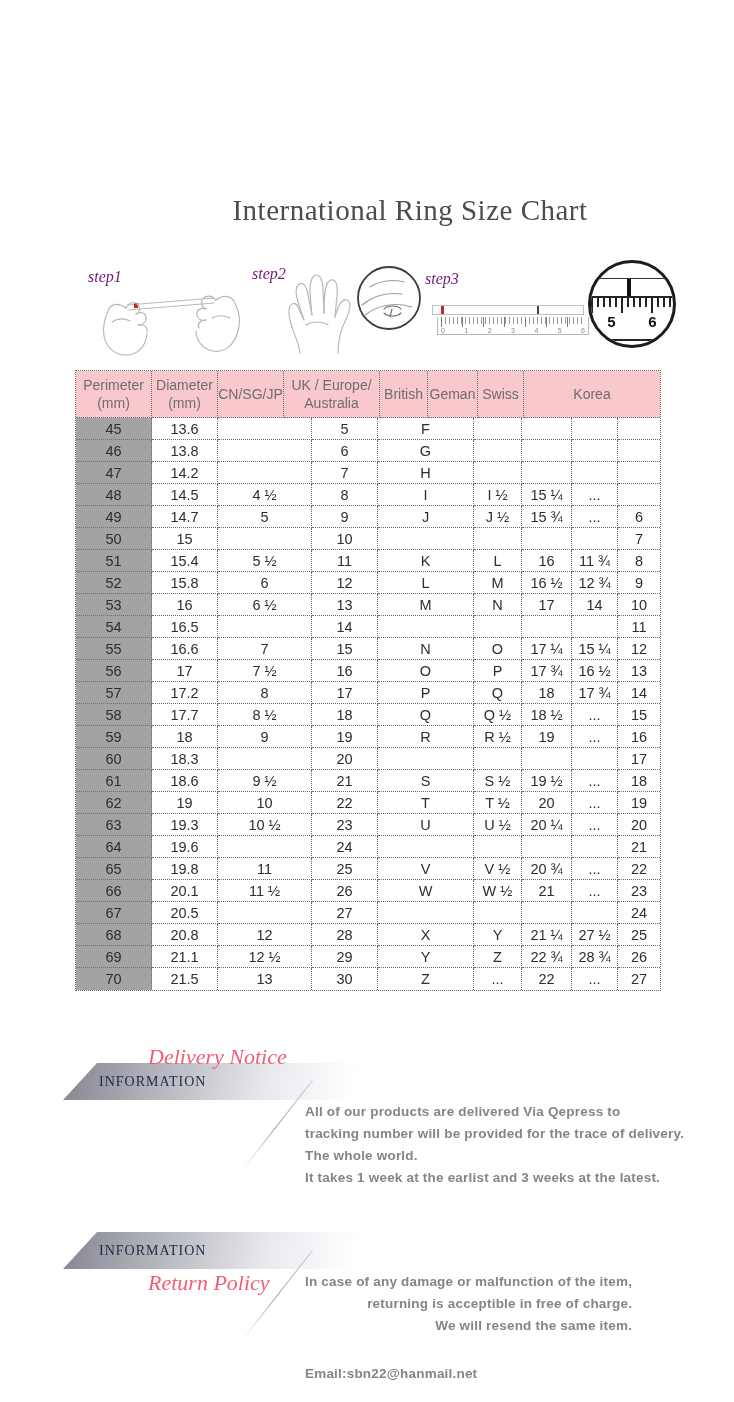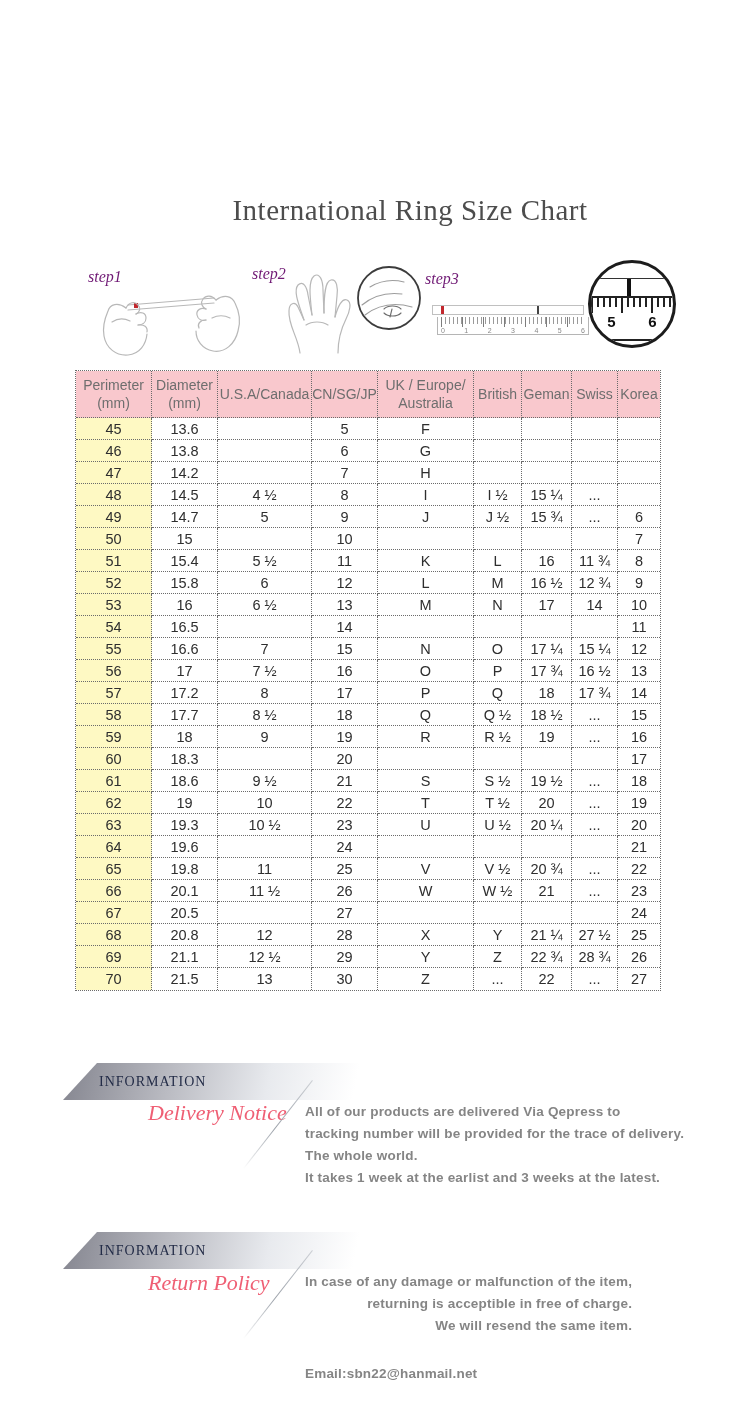--- a/index.html
+++ b/index.html
@@ -52,21 +52,21 @@
   .ring-table{position:absolute;top:370px;left:75px;width:586px;
       border:1px dotted #6b6b6b;box-sizing:border-box;background:#fff;}
   .tr{display:flex;}
   .td{box-sizing:border-box;border-right:1px dotted #6b6b6b;border-bottom:1px dotted #6b6b6b;
       height:22px;display:flex;align-items:center;justify-content:center;
       font-size:14.5px;color:#2e2e2e;}
   .tr .td:last-child{border-right:none;}
   .tr:last-child .td{border-bottom:none;}
   .tr.head .td{height:47px;background:#f9c8cd;color:#6e6e6e;font-size:14px;
       white-space:pre-line;text-align:center;line-height:1.3;}
-  .td.first{background:#fef9c3;}
+  .td.first{background:#a3a3a3;}
   .c0{width:76px;}.c1{width:66px;}.c2{width:94px;}.c3{width:66px;}.c4{width:96px;}
   .c5{width:48px;}.c6{width:50px;}.c7{width:46px;}.c8{flex:1;}
 
   
   .banner{position:absolute;left:63px;width:330px;height:37px;
       background:linear-gradient(102deg,#84858f 0%,#b9bac1 32%,#e8eaee 62%,#ffffff 88%);
       clip-path:polygon(34px 0,100% 0,100% 100%,0 100%);}
   .banner .banner-text{font-family:"Liberation Serif",serif;font-size:14px;color:#232c47;
       letter-spacing:1px;line-height:37px;padding-left:36px;}
   .info-heading{position:absolute;left:148px;font-family:"Liberation Serif",serif;
@@ -156,21 +156,20 @@
     </div>
     <div class="botline"></div>
   </div>
 
   <div class="ring-table">
       <div class="tr head">
         <div class="td c0">Perimeter
 (mm)</div>
         <div class="td c1">Diameter
 (mm)</div>
-        <div class="td c2">U.S.A/Canada</div>
         <div class="td c3">CN/SG/JP</div>
         <div class="td c4">UK / Europe/
 Australia</div>
         <div class="td c5">British</div>
         <div class="td c6">Geman</div>
         <div class="td c7">Swiss</div>
         <div class="td c8">Korea</div>
       </div>
       <div class="tr">
         <div class="td c0 first">45</div>
@@ -456,21 +455,21 @@
         <div class="td c5">...</div>
         <div class="td c6">22</div>
         <div class="td c7">...</div>
         <div class="td c8">27</div>
       </div>
     </div>
 
   <div class="banner" style="top:1063px;">
     <div class="banner-text">INFORMATION</div>
   </div>
-  <div class="info-heading" style="top:1100px;">Delivery Notice</div>
+  <div class="info-heading" style="top:1044px;">Delivery Notice</div>
   <div class="diag" style="top:1124px;left:222px;"></div>
   <div class="info-text" style="top:1101px;">
       <div>All of our products are delivered Via Qepress to</div>
       <div>tracking number will be provided for the trace of delivery.</div>
       <div>The whole world.</div>
       <div>It takes 1 week at the earlist and 3 weeks at the latest.</div>
     </div>
 
   <div class="banner" style="top:1232px;">
     <div class="banner-text">INFORMATION</div>

